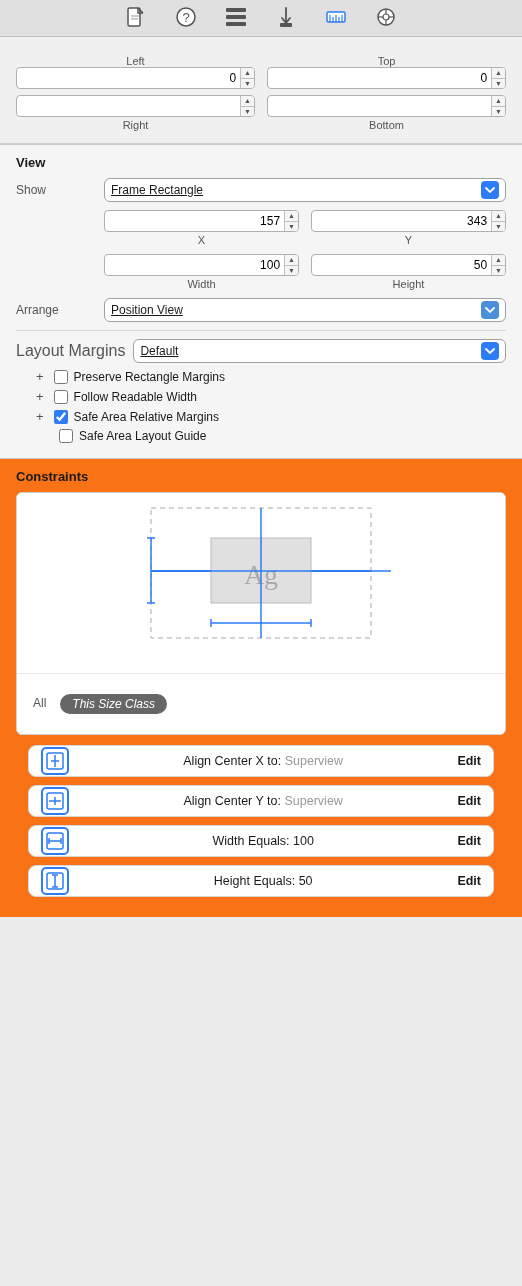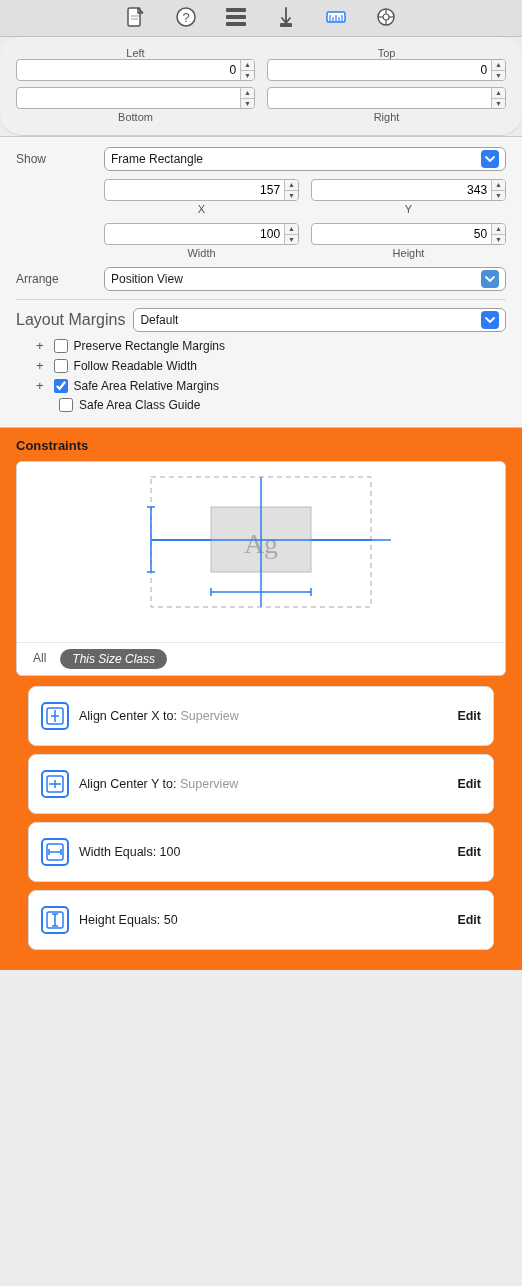--- a/index.html
+++ b/index.html
@@ -33,22 +33,21 @@
       cursor: pointer;
     }
     .toolbar-icon.active {
       color: #2d7cf6;
     }
 
     
     .section-top {
       background: #f0f0f0;
       border-bottom: 1px solid #d0d0d0;
-      padding: 8px 16px 10px;
-      border-radius: 22px;
+      padding: 16px 16px 10px;
     }
     .fields-row {
       display: flex;
       gap: 12px;
       margin-bottom: 2px;
     }
     .field-group {
       flex: 1;
       display: flex;
       flex-direction: column;
@@ -138,20 +137,21 @@
       border-radius: 6px;
       background: white;
       height: 24px;
       padding: 0 6px;
       cursor: pointer;
       position: relative;
     }
     .dropdown-field span {
       flex: 1;
       font-size: 12px;
+      text-decoration: underline;
     }
     .dropdown-arrow {
       width: 18px;
       height: 18px;
       background: #2d7cf6;
       border-radius: 4px;
       display: flex;
       align-items: center;
       justify-content: center;
       color: white;
@@ -244,21 +244,21 @@
     }
     .diagram-svg {
       width: 280px;
       height: 160px;
     }
 
     
     .tabs-row {
       display: flex;
       align-items: flex-start;
-      padding: 6px 10px;
+      padding: 20px 10px;
       background: white;
       border-top: 1px solid #e8e8e8;
     }
     .tab-all {
       font-size: 12px;
       color: #555;
       margin-right: 8px;
       cursor: pointer;
       padding: 2px 6px;
     }
@@ -271,24 +271,25 @@
       cursor: pointer;
       font-style: italic;
     }
 
     
     .constraint-item {
       background: white;
       border: 1px solid #d8d8d8;
       border-radius: 8px;
       margin-bottom: 8px;
-      padding: 15px 12px;
+      padding: 1px 12px;
       display: flex;
       align-items: center;
       gap: 10px;
+      text-align: center;
     }
     .constraint-icon {
       width: 28px;
       height: 28px;
       border: 2px solid #2d7cf6;
       border-radius: 5px;
       display: flex;
       align-items: center;
       justify-content: center;
       color: #2d7cf6;
@@ -392,38 +393,39 @@
   </div>
   <div class="fields-row" style="margin-top:6px;">
     <div class="field-group">
       <div class="number-field">
         <input type="text" placeholder="" style="">
         <div class="stepper">
           <button>▲</button>
           <button>▼</button>
         </div>
       </div>
+      <div class="field-label">Right</div>
+    </div>
+    <div class="field-group">
+      <div class="number-field">
+        <input type="text" placeholder="" style="">
+        <div class="stepper">
+          <button>▲</button>
+          <button>▼</button>
+        </div>
+      </div>
       <div class="field-label">Bottom</div>
     </div>
-    <div class="field-group">
-      <div class="number-field">
-        <input type="text" placeholder="" style="">
-        <div class="stepper">
-          <button>▲</button>
-          <button>▼</button>
-        </div>
-      </div>
-      <div class="field-label">Right</div>
-    </div>
   </div>
 </div>
 
 <div class="divider"></div>
 
 <div class="section">
+  <div class="section-title">View</div>
 
   <div class="form-row">
     <div class="form-label">Show</div>
     <div class="dropdown-field">
       <span>Frame Rectangle</span>
       <div class="dropdown-arrow">
         <svg width="12" height="12" viewBox="0 0 12 12">
             <path d="M2 4l4 4 4-4" stroke="white" stroke-width="1.8" fill="none" stroke-linecap="round"></path>
           </svg>
       </div>
@@ -515,21 +517,21 @@
     <label class="checkbox-label" for="readable">Follow Readable Width</label>
   </div>
   <div class="checkbox-row">
     <span class="plus-btn">+</span>
     <input type="checkbox" id="safe_relative" checked="" style="">
     <label class="checkbox-label" for="safe_relative">Safe Area Relative Margins</label>
   </div>
   <div class="checkbox-row">
     <span class="plus-spacer"></span>
     <input type="checkbox" id="safe_layout" style="">
-    <label class="checkbox-label" for="safe_layout">Safe Area Class Guide</label>
+    <label class="checkbox-label" for="safe_layout">Safe Area Layout Guide</label>
   </div>
 </div>
 
 <div class="divider"></div>
 
 <div class="constraints-section">
   <div class="section-title">Constraints</div>
 
   <div class="constraints-box">
     <div class="diagram-area">

